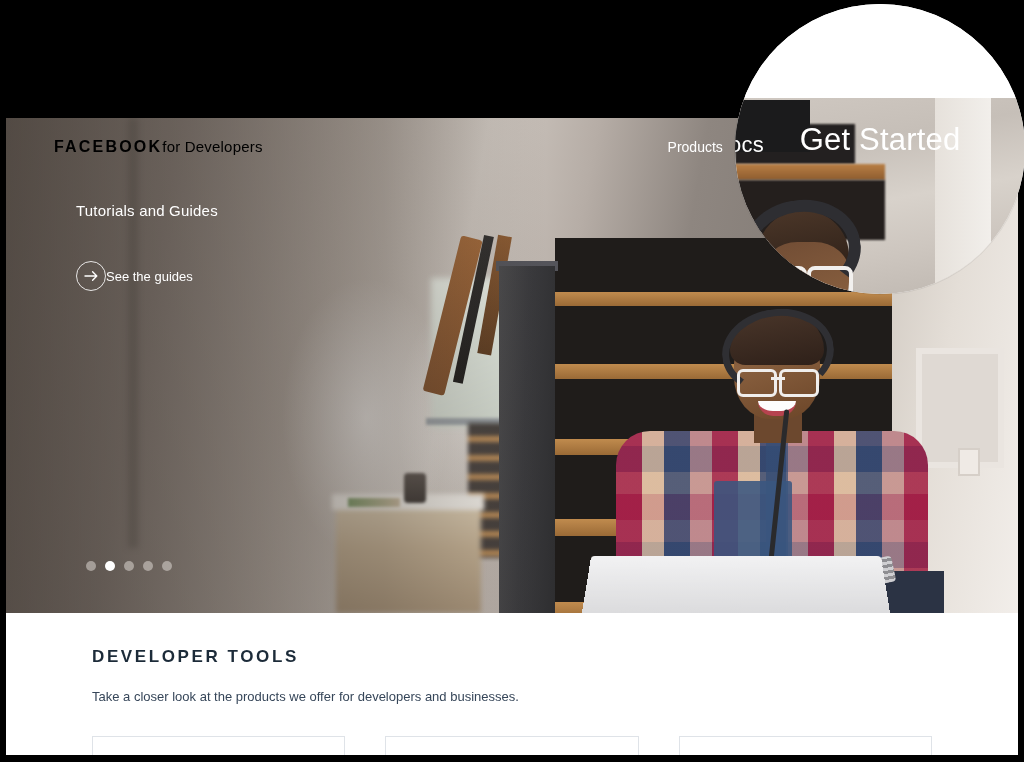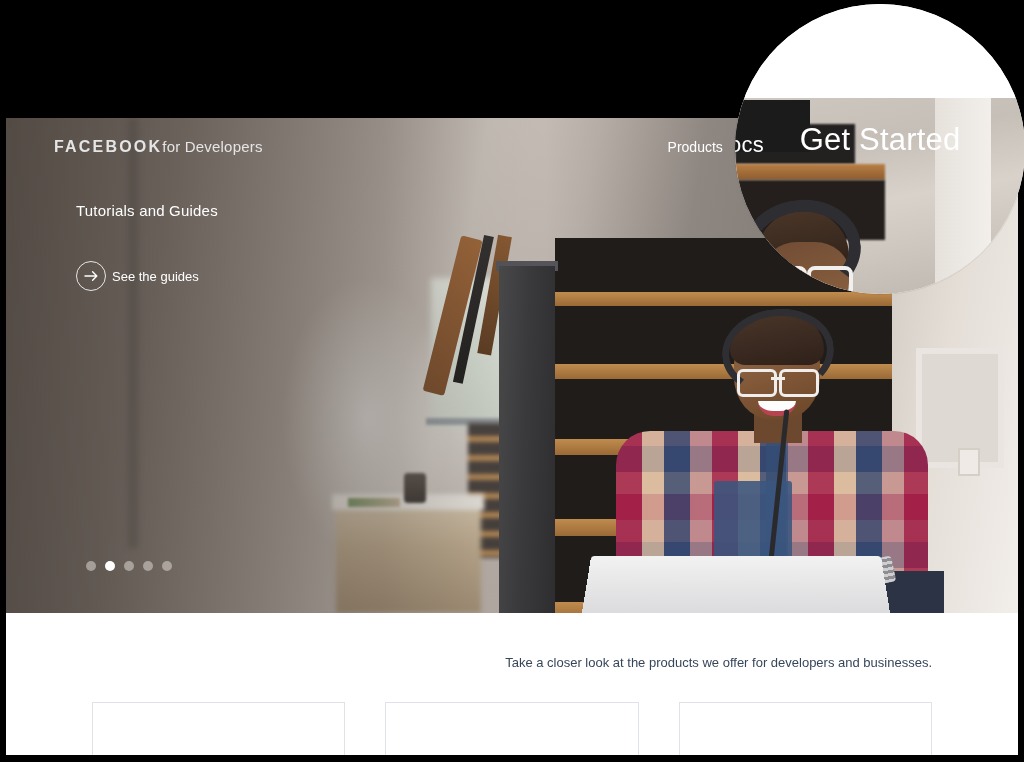--- a/index.html
+++ b/index.html
@@ -230,42 +230,42 @@
     position:absolute; left:0; top:0; width:540px; height:495px;
     background:linear-gradient(90deg, rgba(40,33,28,.58), rgba(60,52,45,.30) 70%, rgba(80,70,62,0));
     pointer-events:none;
   }
 
   
   .topnav {
     position:absolute; left:0; top:0; width:1012px; height:58px;
     display:flex; align-items:center; z-index:6;
   }
-  .brand { margin-left:48px; color:#e5e5e5; font-size:16px; white-space:nowrap; }
+  .brand { margin-left:48px; color:#000000; font-size:16px; white-space:nowrap; }
   .brand .fb {
     font-weight:700; letter-spacing:2.2px; font-size:16px;
   }
   .brand .fd { font-weight:400; letter-spacing:.2px; font-size:15px; }
   .navlinks {
     margin-left:auto; display:flex; align-items:center; gap:38px;
     margin-right:24px; color:#fff; font-size:14px;
   }
   .navlinks a { color:#fff; text-decoration:none; white-space:nowrap; }
 
   
   .hero-copy { position:absolute; left:70px; top:84px; width:430px; z-index:5; }
   .eyebrow {
     color:#fff; font-size:15px; letter-spacing:.2px; margin-bottom:16px;
   }
   .headline {
     color:#fff; font-size:34px; line-height:1.22; font-weight:400;
     letter-spacing:-.3px;
   }
   .cta {
-    display:flex; align-items:center; gap:6px; margin-top:42px;
+    display:flex; align-items:center; gap:0; margin-top:42px;
     text-decoration:none;
   }
   .cta-circle {
     width:30px; height:30px; border:1px solid rgba(255,255,255,.85);
     border-radius:50%; display:flex; align-items:center; justify-content:center;
     flex:0 0 auto;
   }
   .cta-circle svg { display:block; }
   .cta-label { color:#fff; font-size:13px; }
 
@@ -276,21 +276,21 @@
   .dot { width:10px; height:10px; border-radius:50%; background:rgba(220,215,210,.55); }
   .dot.active { background:#ffffff; }
 
   
   .tools {
     position:relative; background:#fff; padding:34px 86px 0 86px;
   }
   .tools h2 {
     font-size:17px; letter-spacing:2.6px; color:#1c2b39; font-weight:600;
   }
-  .tools p { margin-top:8px; font-size:13px; color:#364659;text-align:right; }
+  .tools p { margin-top:22px; font-size:13px; color:#364659; }
   .cards { display:flex; gap:40px; margin-top:32px; }
   .card {
     flex:1; border:1px solid #dfe3e8; background:#fff;
     height:90px; padding:26px 24px 0 24px;
   }
 
   
   #lens {
     position:absolute;
     left:735px; top:4px; width:290px; height:290px;
@@ -459,20 +459,21 @@
       <div class="dots">
         <span class="dot"></span>
         <span class="dot active"></span>
         <span class="dot"></span>
         <span class="dot"></span>
         <span class="dot"></span>
       </div>
     </div>
 
     <div class="tools">
+      <h2>DEVELOPER TOOLS</h2>
       <p>Take a closer look at the products we offer for developers and businesses.</p>
       <div class="cards">
         <div class="card">
           
         </div>
         <div class="card">
           
         </div>
         <div class="card">
           

